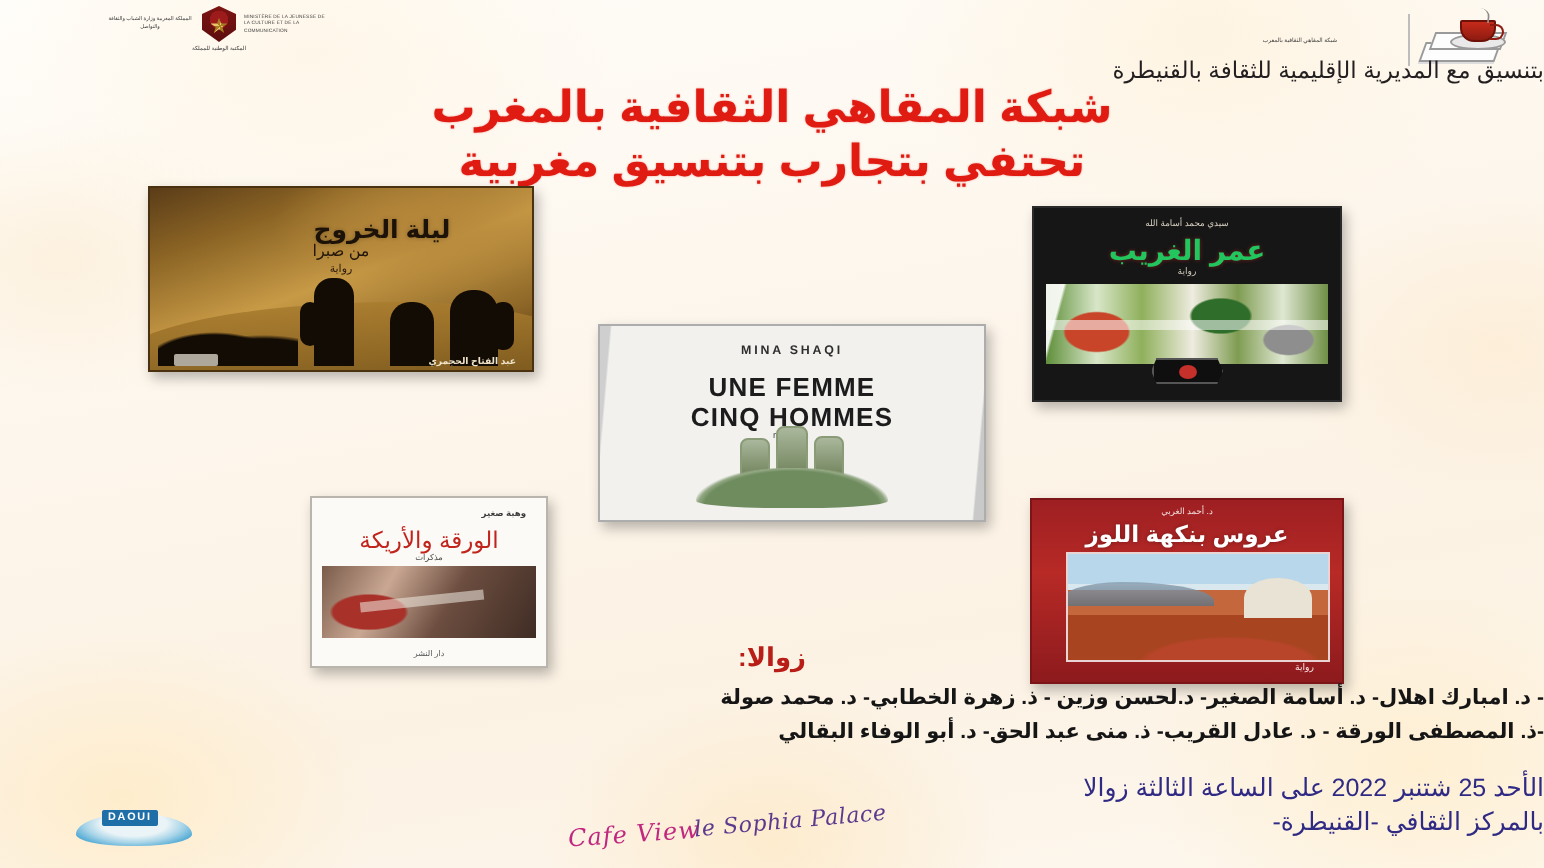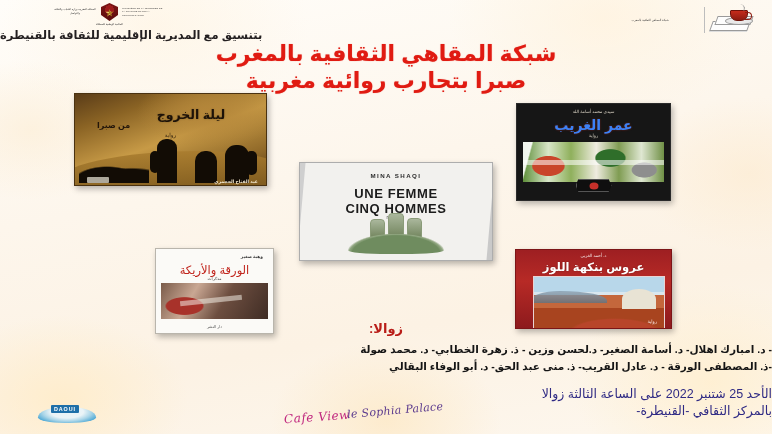--- a/index.html
+++ b/index.html
@@ -120,23 +120,23 @@
     position: absolute; left: 25px; top: 0px;
     width: 8px; height: 7px;
     border-right: 1px solid #8a8a8a;
     border-radius: 0 60% 0 0;
     transform: rotate(8deg);
   }
   
   .coord-line {
     position: absolute;
     left: 0; right: 0; top: 28px;
-    text-align: left;
+    text-align: right;
     font-size: 11.5px;
-    font-weight: bold;
+    font-weight: normal;
     color: #231f20;
     letter-spacing: .3px;
   }
   .main-title {
     position: absolute;
     left: 0; right: 0; top: 41px;
     text-align: center;
     color: #e01b12;
     font-size: 22px;
     font-weight: bold;
@@ -168,21 +168,21 @@
     text-align: center;
     font-size: 12.5px;
     font-weight: bold;
     color: #1d1208;
     line-height: 1.1;
     text-shadow: 0 0 2px rgba(0,0,0,.25);
     margin-left: 41px;
   }
   #book-1 .b1-sub {
     position: absolute; left: 0; right: 0; top: 27px;
-    text-align: left; font-size: 8px; font-weight: bold; color: #23160a; padding-left: 22px;
+    text-align: center; font-size: 8px; font-weight: normal; color: #23160a;
   }
   #book-1 .b1-genre {
     position: absolute; left: 0; right: 0; top: 38px;
     text-align: center; font-size: 5.5px; color: #2a1b0b;
   }
   #book-1 .sil {
     position: absolute; bottom: 2px;
     background: #120c05;
   }
   #book-1 .s1 { left: 82px; width: 20px; height: 44px; border-radius: 9px 9px 0 0; }
@@ -210,21 +210,21 @@
     background: #161616;
     border: 1px solid #2a2a2a;
     overflow: hidden;
   }
   #book-2 .b2-author {
     position: absolute; left: 0; right: 0; top: 5px;
     text-align: center; font-size: 4.4px; color: #d9d2c4; letter-spacing: .3px;
   }
   #book-2 .b2-title {
     position: absolute; left: 0; right: 0; top: 13px;
-    text-align: center; font-size: 14px; font-weight: bold; color: #3b82f6;
+    text-align: center; font-size: 14px; font-weight: bold; color: #22c55e;
     text-shadow: 0 0 2px rgba(214,48,42,.5);
   }
   #book-2 .b2-genre {
     position: absolute; left: 0; right: 0; top: 29px;
     text-align: center; font-size: 4.6px; color: #cfc8ba;
   }
   #book-2 .b2-art {
     position: absolute; left: 6px; top: 38px; right: 6px; height: 40px;
     background:
       linear-gradient(105deg, rgba(255,255,255,.9) 0 6%, rgba(0,0,0,0) 7%),
@@ -321,21 +321,21 @@
     content:""; position:absolute; left:18%; top:42%; width:58%; height:5px;
     background: rgba(240,235,225,.55); transform: rotate(-6deg);
   }
   #book-4 .b4-pub {
     position: absolute; left: 50%; transform: translateX(-50%); bottom: 4px;
     font-size: 4px; color: #555; letter-spacing: .3px;
   }
 
   
   #book-5 {
-    left: 515px; top: 249px; width: 157px; height: 80px;
+    left: 515px; top: 249px; width: 157px; height: 93px;
     background: linear-gradient(#9e1f22, #b72a26 40%, #8d1a1d);
     border: 1px solid #7c1517;
     overflow: hidden;
   }
   #book-5 .b5-author {
     position: absolute; left: 0; right: 0; top: 3px;
     text-align: center; font-size: 4.3px; color: #f3e2e2;
   }
   #book-5 .b5-title {
     position: absolute; left: 0; right: 0; top: 10px;
@@ -458,21 +458,21 @@
       <div class="handle"></div>
       <div class="steam"></div>
     </div>
     <div class="vsep"></div>
     <div class="cafe-txt">شبكة المقاهي الثقافية بالمغرب</div>
   </div>
 
   <div class="coord-line">بتنسيق مع المديرية الإقليمية للثقافة بالقنيطرة</div>
   <div class="main-title">
     <div>شبكة المقاهي الثقافية بالمغرب</div>
-    <div>صبرا بتجارب روائية مغربية</div>
+    <div>تحتفي بتجارب بتنسيق مغربية</div>
   </div>
 
   <div class="cover shadow" id="book-1">
     <div class="dune"></div>
     <div class="b1-title">ليلة الخروج</div>
     <div class="b1-sub">من صبرا</div>
     <div class="b1-genre">رواية</div>
     <div class="rubble"></div>
     <div class="sil s1"></div>
     <div class="sil s2"></div>

